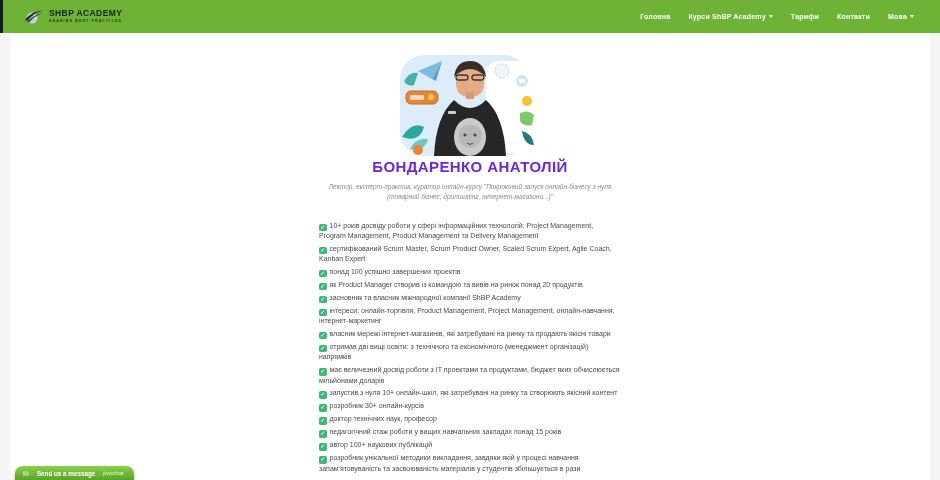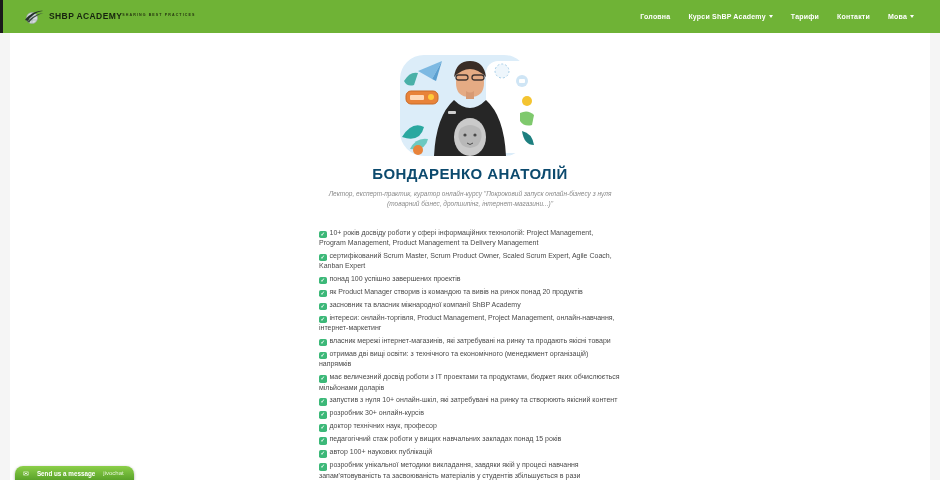--- a/index.html
+++ b/index.html
@@ -19,21 +19,21 @@
     justify-content:space-between;
     padding:0 26px 0 24px;
     z-index:5;
   }
   .edge-strip {
     position:absolute; left:0; top:0; width:3px; height:33px;
     background:#1a1a1a;
   }
   .logo { display:flex; align-items:center; gap:5px; }
   .logo-icon { width:20px; height:16px; flex:0 0 auto; }
-  .logo-text { display:flex; flex-direction:row; line-height:1; }
+  .logo-text { display:flex; flex-direction:column; line-height:1; }
   .logo-title { font-size:8.5px; font-weight:bold; color:#17240e; letter-spacing:.4px; }
   .logo-tagline { font-size:3.6px; font-weight:bold; color:#24330f; letter-spacing:1.1px; margin-top:2px; }
   .nav { display:flex; align-items:center; gap:18px; }
   .nav-item {
     font-size:7px; font-weight:bold; color:#ffffff;
     text-decoration:none; letter-spacing:.2px;
     display:inline-flex; align-items:center; gap:3px;
     cursor:pointer;
   }
   .caret {
@@ -43,22 +43,22 @@
     border-top:3px solid #ffffff;
   }
   
   .main {
     width:920px; margin:0 auto; background:#ffffff;
     min-height:447px; padding-top:20px;
   }
   .photo-wrap { width:160px; height:103px; margin:0 auto; position:relative; }
   .photo-wrap svg { display:block; }
   .profile-name {
-    text-align:center; font-size:15px; font-weight:bold; color:#0c4a6e;
-    letter-spacing:.4px; margin-top:9px;
+    text-align:center; font-size:15px; font-weight:bold; color:#6d28d9;
+    letter-spacing:.4px; margin-top:2px;
   }
   .profile-subtitle {
     width:300px; margin:7px auto 0; text-align:center;
     font-size:6.5px; font-style:italic; color:#8a8a8a; line-height:1.5;
   }
   .achievements {
     width:302px; margin:19px auto 0; list-style:none;
   }
   .achievements li {
     font-size:7px; color:#4a4a4a; line-height:1.45;

